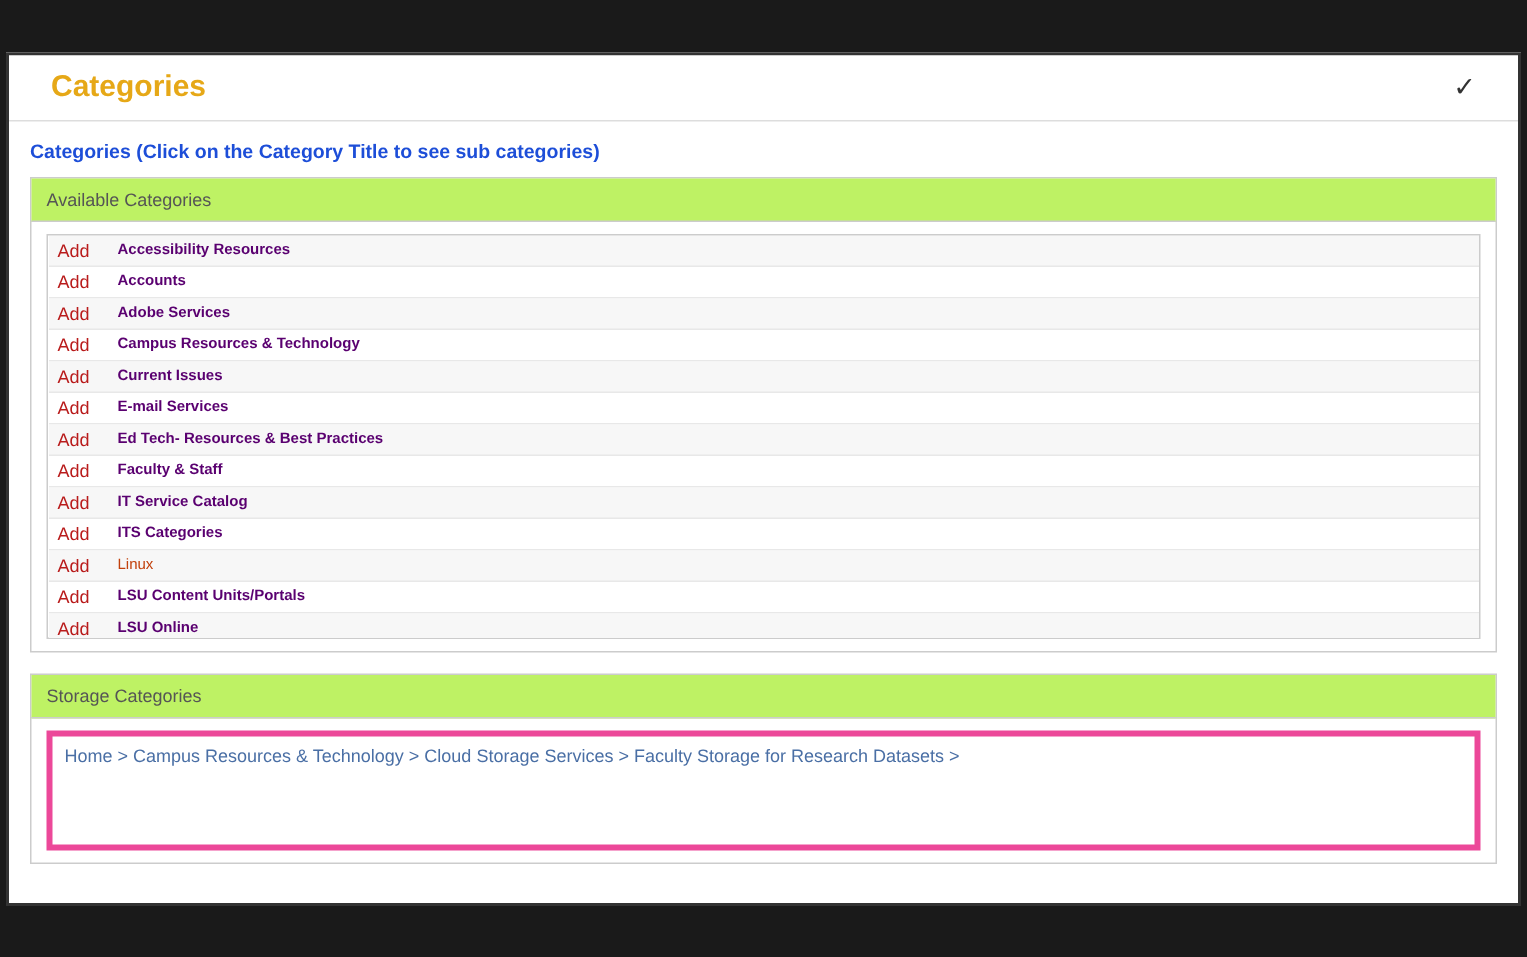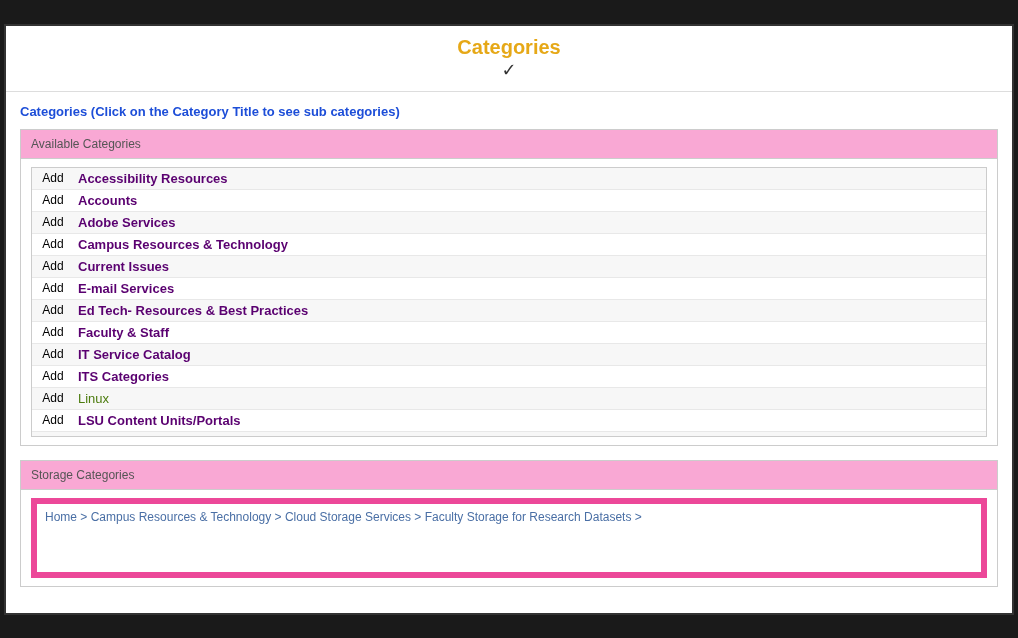--- a/index.html
+++ b/index.html
@@ -19,21 +19,20 @@
       border: 2px solid #333;
       margin: 10px auto;
     }
     .header {
       background: #fff;
       padding: 10px 28px;
       display: flex;
       align-items: center;
       justify-content: space-between;
       border-bottom: 1px solid #ddd;
-      flex-direction: column;
     }
     .header-title {
       color: #e6a817;
       font-size: 20px;
       font-weight: bold;
     }
     .header-chevron {
       color: #333;
       font-size: 18px;
       cursor: pointer;
@@ -45,21 +44,21 @@
       font-size: 13px;
       font-weight: bold;
       color: #1d4ed8;
       margin-bottom: 10px;
     }
     .section-box {
       border: 1px solid #ccc;
       margin-bottom: 14px;
     }
     .section-header {
-      background: #f9a8d4;
+      background: #bef264;
       padding: 7px 10px;
       font-size: 12px;
       color: #555;
       border-bottom: 1px solid #ccc;
     }
     .section-content {
       padding: 8px 10px;
     }
     .home-label {
       color: #4a6fa5;
@@ -82,42 +81,41 @@
     .category-row:last-child {
       border-bottom: none;
     }
     .category-row:nth-child(odd) {
       background: #f7f7f7;
     }
     .category-row:nth-child(even) {
       background: #fff;
     }
     .add-link {
-      color: #000000;
+      color: #b91c1c;
       text-decoration: none;
       font-size: 12px;
       margin-right: 10px;
       min-width: 30px;
       cursor: pointer;
-      text-align: center;
     }
     .category-name {
       color: #5a0070;
       font-weight: bold;
-      font-size: 13px;
+      font-size: 10px;
     }
     .category-name.plain {
-      color: #4d7c0f;
+      color: #c2410c;
       font-weight: normal;
     }
     .selected-section-content {
       padding: 8px 10px;
     }
     .selected-box {
-      border: 6px solid #ec4899;
+      border: 4px solid #ec4899;
       min-height: 80px;
       padding: 6px 8px;
       font-size: 12px;
       color: #4a6fa5;
       position: relative;
       overflow-y: scroll;
       height: 80px;
     }
   </style>
 </head>

